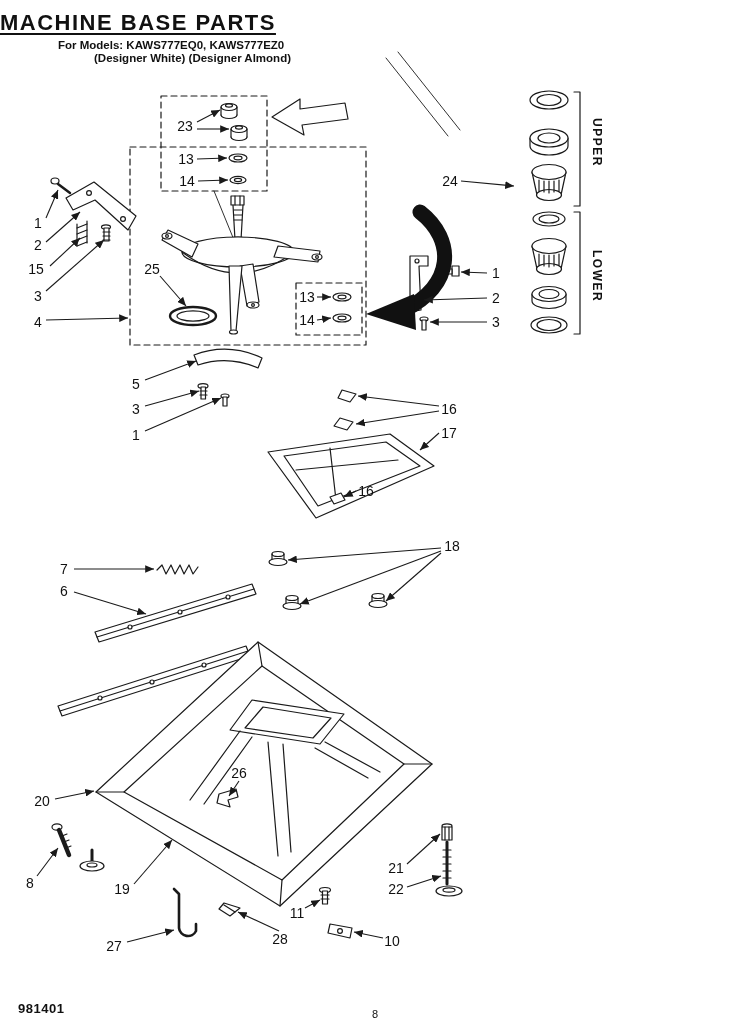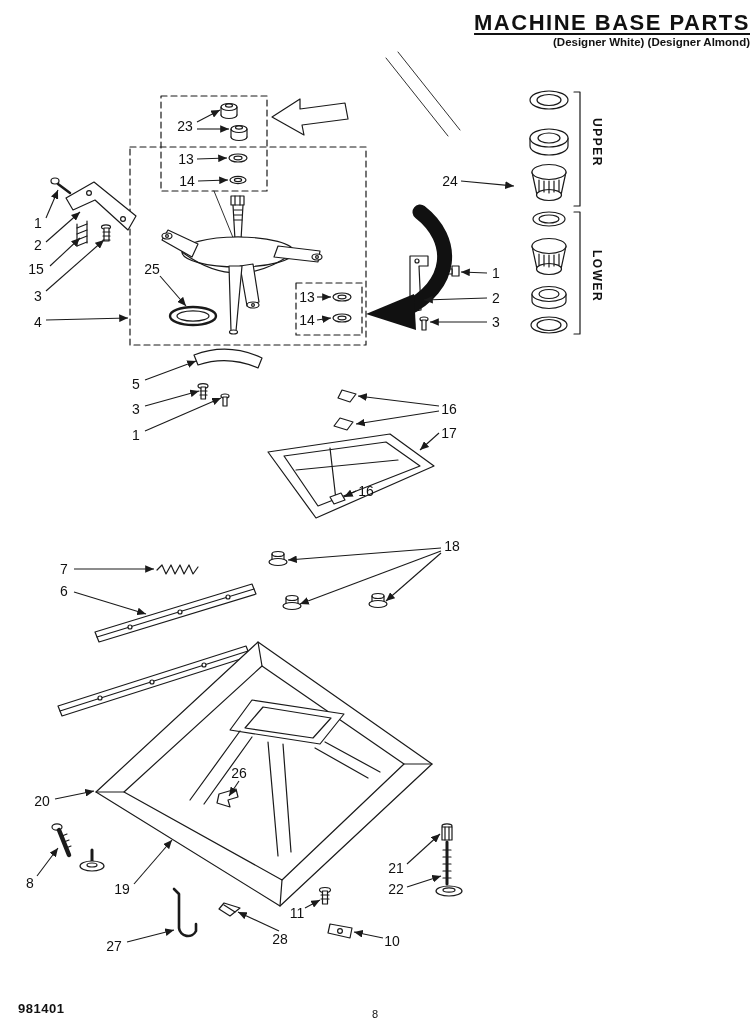--- a/index.html
+++ b/index.html
@@ -1,20 +1,20 @@
 <!DOCTYPE html>
 <html><head>
 <meta charset="utf-8">
 <style>
   html,body { margin:0; padding:0; background:#fff; }
   .page {
     position:relative; width:750px; height:1036px; background:#ffffff;
     font-family:"Liberation Sans", sans-serif; color:#111; overflow:hidden;
   }
-  .header { position:absolute; top:10px; left:0; width:100%; text-align:right; z-index:2; }
+  .header { position:absolute; top:10px; left:0; width:100%; text-align:left; z-index:2; }
   .title {
     margin:0; font-size:22px; font-weight:bold; letter-spacing:1.5px;
     text-decoration:underline; text-underline-offset:3px;
   }
   .sub { font-size:11.5px; font-weight:bold; line-height:13px; box-sizing:border-box; width:100%; }
   .sub1 { padding-left:58px; margin-top:3px; }
   .sub2 { padding-left:94px; }
   svg.diagram { position:absolute; left:0; top:0; z-index:1; }
   .dash { fill:none; stroke:#1a1a1a; stroke-width:1.2; stroke-dasharray:6 4; }
   .callout { font-family:"Liberation Sans", sans-serif; font-size:14px; fill:#111; }
@@ -27,20 +27,21 @@
     position:absolute; left:0; bottom:16px; width:100%; text-align:center; font-size:11px; z-index:2;
   }
 </style>
 </head>
 <body>
 
 <div class="page">
 
   <div class="header">
     <h1 class="title">MACHINE BASE PARTS</h1>
+    <div class="sub sub1">For Models: KAWS777EQ0, KAWS777EZ0</div>
     <div class="sub sub2">(Designer White)  (Designer Almond)</div>
   </div>
 
   <svg class="diagram" width="750" height="1036" viewBox="0 0 750 1036">
     <defs>
       <marker id="arr" markerWidth="9" markerHeight="7" refX="8" refY="3.5" orient="auto">
         <path d="M0,0 L8,3.5 L0,7 Z" fill="#1a1a1a"></path>
       </marker>
     </defs>
 

